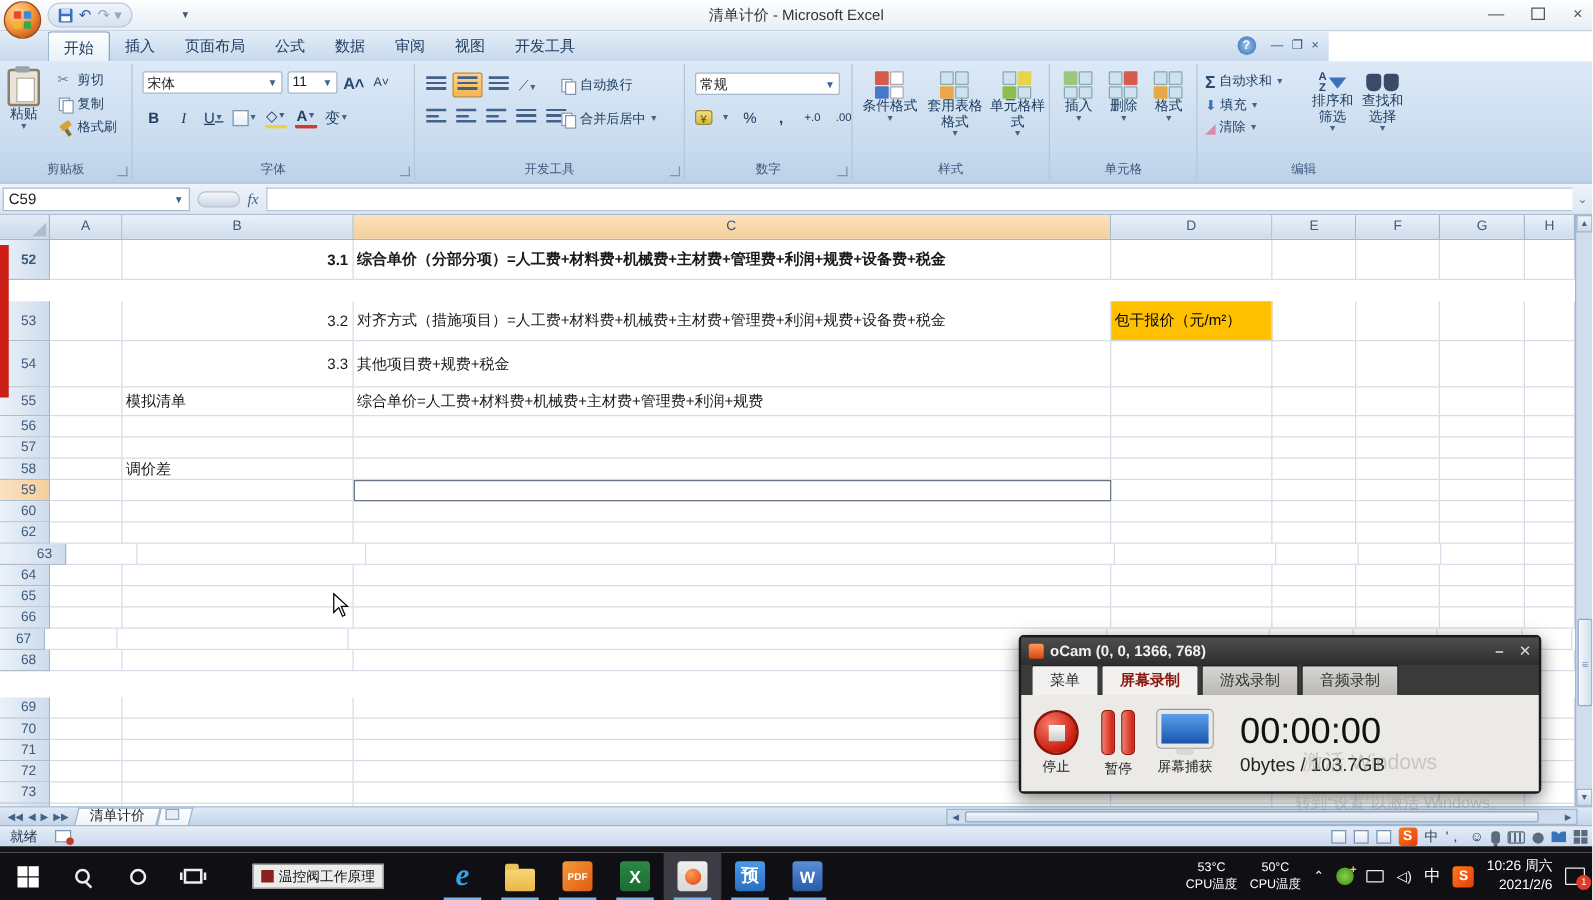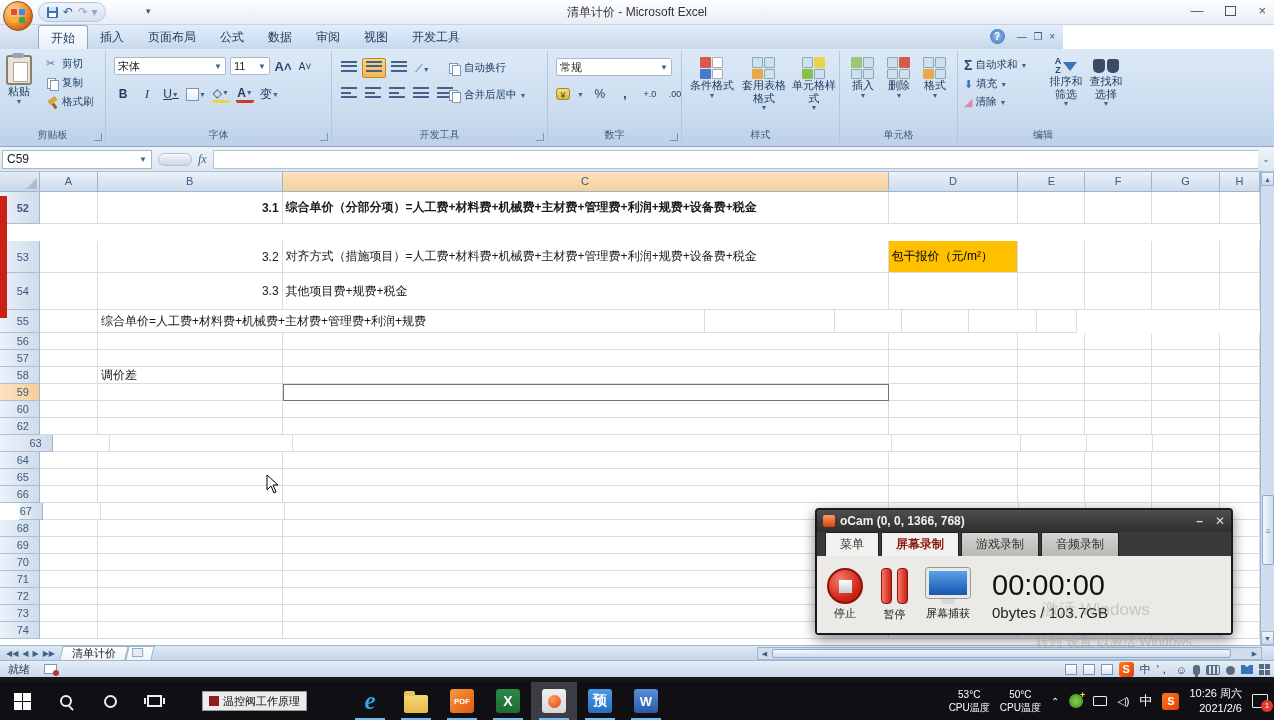--- a/index.html
+++ b/index.html
@@ -548,20 +548,21 @@
         <div class="cell" style="width: 607px; height: 37px;">其他项目费+规费+税金</div>
         <div class="cell" style="width: 130px; height: 37px;"></div>
         <div class="cell" style="width: 67px; height: 37px;"></div>
         <div class="cell" style="width: 67px; height: 37px;"></div>
         <div class="cell" style="width: 68px; height: 37px;"></div>
         <div class="cell" style="width: 40px; height: 37px;"></div>
       </div>
       <div class="grow" style="height: 23px;">
         <div class="rh" style="width: 40px; height: 23px;">55</div>
         <div class="cell" style="width: 58px; height: 23px;"></div>
+        <div class="cell" style="width: 185px; height: 23px;">模拟清单</div>
         <div class="cell" style="width: 607px; height: 23px;">综合单价=人工费+材料费+机械费+主材费+管理费+利润+规费</div>
         <div class="cell" style="width: 130px; height: 23px;"></div>
         <div class="cell" style="width: 67px; height: 23px;"></div>
         <div class="cell" style="width: 67px; height: 23px;"></div>
         <div class="cell" style="width: 68px; height: 23px;"></div>
         <div class="cell" style="width: 40px; height: 23px;"></div>
       </div>
       <div class="grow" style="height: 17px;">
         <div class="rh" style="width: 40px; height: 17px;">56</div>
         <div class="cell" style="width: 58px; height: 17px;"></div>
@@ -666,42 +667,42 @@
         <div class="cell" style="width: 58px; height: 17px;"></div>
         <div class="cell" style="width: 185px; height: 17px;"></div>
         <div class="cell" style="width: 607px; height: 17px;"></div>
         <div class="cell" style="width: 130px; height: 17px;"></div>
         <div class="cell" style="width: 67px; height: 17px;"></div>
         <div class="cell" style="width: 67px; height: 17px;"></div>
         <div class="cell" style="width: 68px; height: 17px;"></div>
         <div class="cell" style="width: 40px; height: 17px;"></div>
       </div>
       <div class="grow" style="height: 17px;">
-        <div class="rh" style="width: 24px; height: 17px; margin-left: 19px;">67</div>
+        <div class="rh" style="width: 36px; height: 17px;">67</div>
         <div class="cell" style="width: 58px; height: 17px;"></div>
         <div class="cell" style="width: 185px; height: 17px;"></div>
         <div class="cell" style="width: 607px; height: 17px;"></div>
         <div class="cell" style="width: 130px; height: 17px;"></div>
         <div class="cell" style="width: 67px; height: 17px;"></div>
         <div class="cell" style="width: 67px; height: 17px;"></div>
         <div class="cell" style="width: 68px; height: 17px;"></div>
         <div class="cell" style="width: 40px; height: 17px;"></div>
       </div>
       <div class="grow" style="height: 17px;">
         <div class="rh" style="width: 40px; height: 17px;">68</div>
         <div class="cell" style="width: 58px; height: 17px;"></div>
         <div class="cell" style="width: 185px; height: 17px;"></div>
         <div class="cell" style="width: 607px; height: 17px;"></div>
         <div class="cell" style="width: 130px; height: 17px;"></div>
         <div class="cell" style="width: 67px; height: 17px;"></div>
         <div class="cell" style="width: 67px; height: 17px;"></div>
         <div class="cell" style="width: 68px; height: 17px;"></div>
         <div class="cell" style="width: 40px; height: 17px;"></div>
       </div>
-      <div class="grow" style="height: 17px;">
+      <div class="grow" style="height: 17px; margin-top: 21px;">
         <div class="rh" style="width: 40px; height: 17px;">69</div>
         <div class="cell" style="width: 58px; height: 17px;"></div>
         <div class="cell" style="width: 185px; height: 17px;"></div>
         <div class="cell" style="width: 607px; height: 17px;"></div>
         <div class="cell" style="width: 130px; height: 17px;"></div>
         <div class="cell" style="width: 67px; height: 17px;"></div>
         <div class="cell" style="width: 67px; height: 17px;"></div>
         <div class="cell" style="width: 68px; height: 17px;"></div>
         <div class="cell" style="width: 40px; height: 17px;"></div>
       </div>

